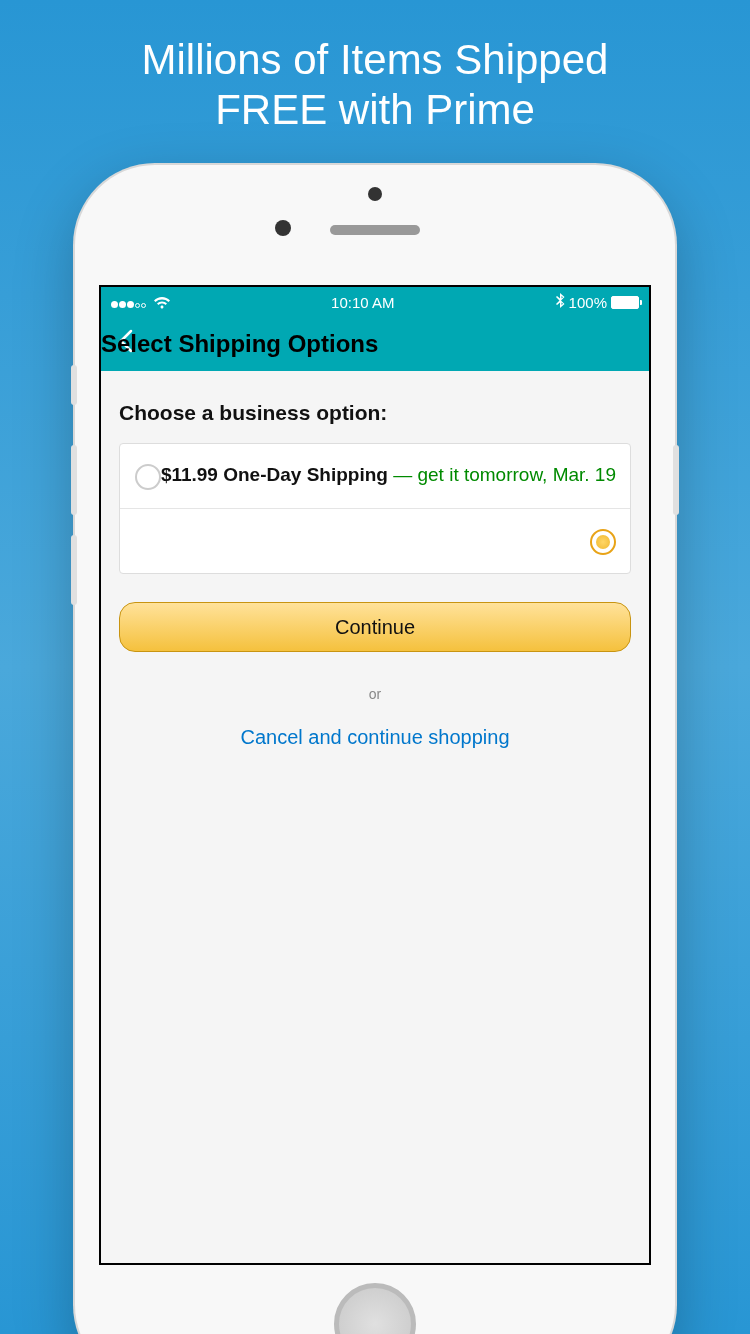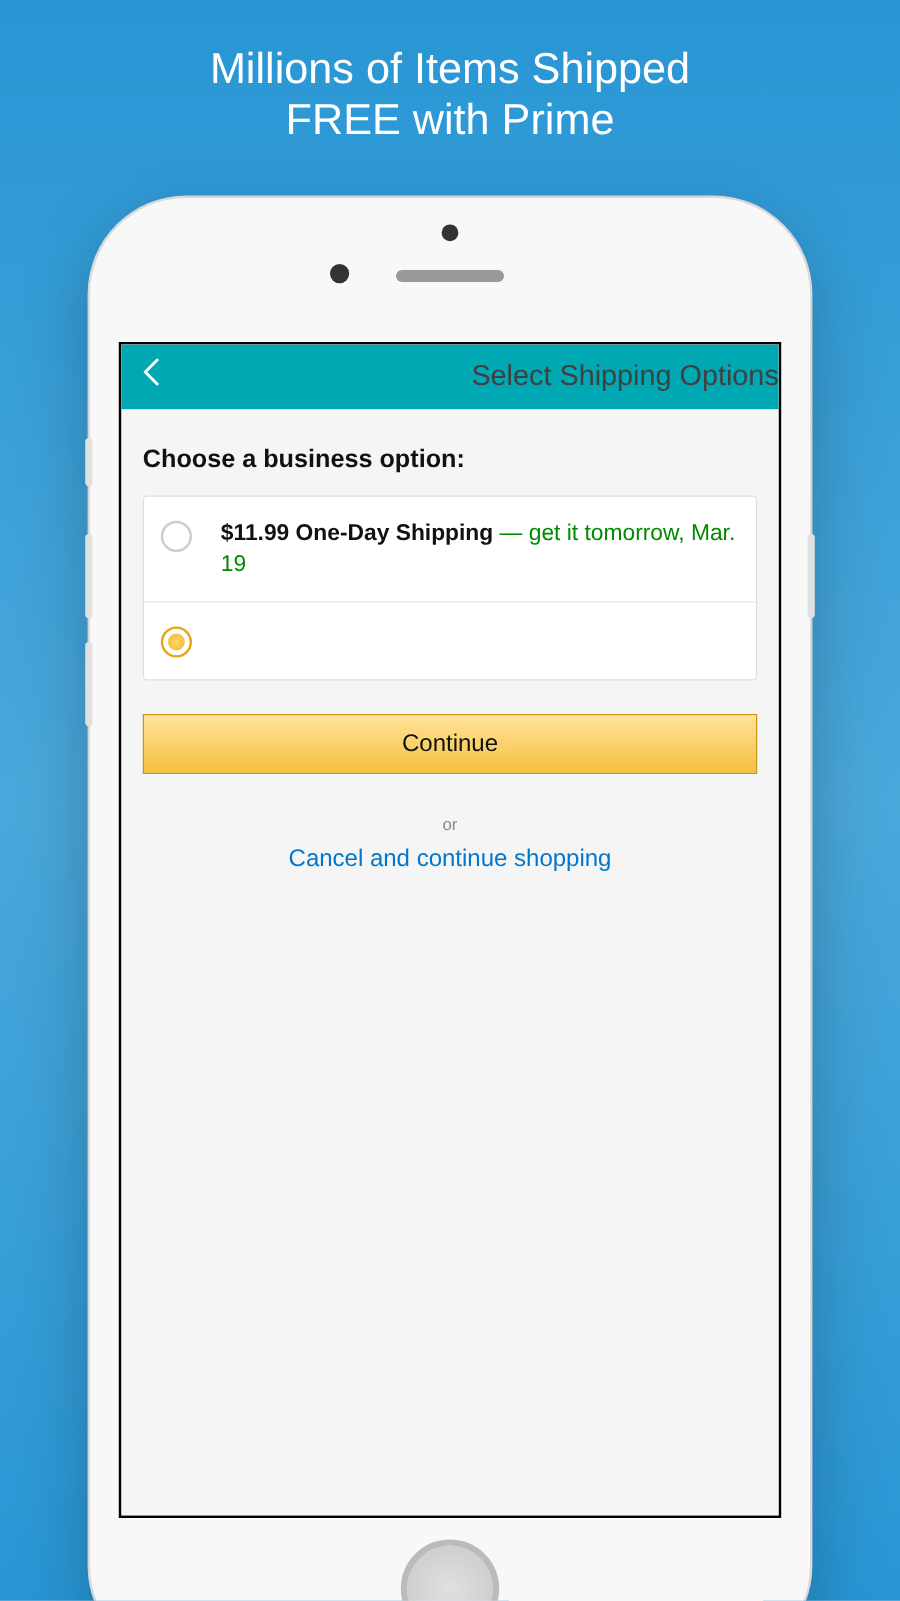--- a/index.html
+++ b/index.html
@@ -7,21 +7,21 @@
       width: 750px;
       height: 1334px;
       background: linear-gradient(180deg, #2896d4 0%, #4aa8db 50%, #2896d4 100%);
       font-family: -apple-system, "Helvetica Neue", Arial, sans-serif;
       overflow: hidden;
       position: relative;
     }
     .promo-text {
       text-align: center;
       color: #fff;
-      font-size: 36px;
+      font-size: 42px;
       font-weight: 300;
       line-height: 1.2;
       padding: 35px 40px 20px;
     }
     .phone-frame {
       position: absolute;
       left: 50%;
       transform: translateX(-50%);
       top: 165px;
       width: 600px;
@@ -124,24 +124,24 @@
       padding: 0 12px;
       position: relative;
     }
     .back-arrow {
       color: #fff;
       font-size: 30px;
     }
     .nav-title {
       position: absolute;
       left: 0; right: 0;
-      text-align: right;
-      color: #404040;
+      text-align: left;
+      color: #000000;
       font-size: 24px;
-      font-weight: 400;
+      font-weight: 700;
       pointer-events: none;
     }
     .content {
       padding: 30px 18px;
     }
     .section-heading {
       font-size: 21px;
       font-weight: 700;
       margin-bottom: 18px;
       color: #111;
@@ -149,21 +149,22 @@
     .options {
       border: 1px solid #ddd;
       border-radius: 4px;
       background: #fff;
     }
     .option-row {
       display: flex;
       align-items: flex-start;
       padding: 18px 14px;
       border-bottom: 1px solid #e5e5e5;
-      gap: 24px;
+      gap: 0;
+      justify-content: flex-end;
     }
     .option-row:last-child { border-bottom: none; }
     .radio {
       flex-shrink: 0;
       width: 26px; height: 26px;
       border: 2px solid #ccc;
       border-radius: 50%;
       margin-top: 2px;
       position: relative;
     }
@@ -182,37 +183,37 @@
     }
     .option-text .bold { font-weight: 700; }
     .option-text .green { color: #008a00; }
     .option-text .sub { display:block; color:#333; font-size:18px; margin-top:2px; }
     .continue-btn {
       margin-top: 28px;
       width: 100%;
       height: 50px;
       background: linear-gradient(180deg, #ffe29a 0%, #f5c13d 100%);
       border: 1px solid #c89411;
-      border-radius: 0;
+      border-radius: 16px;
       font-size: 20px;
       color: #111;
       cursor: pointer;
     }
     .or-text {
       text-align: center;
       color: #888;
       font-size: 14px;
       margin-top: 34px;
     }
     .cancel-link {
       display: block;
       text-align: center;
       color: #0077cc;
       font-size: 20px;
-      margin-top: 10px;
+      margin-top: 24px;
       text-decoration: none;
     }
     .side-btn {
       position:absolute;
       background:#e0e0e0;
       border-radius:3px;
     }
     .sb1 { left:-4px; top:200px; width:6px; height:40px; }
     .sb2 { left:-4px; top:280px; width:6px; height:70px; }
     .sb3 { left:-4px; top:370px; width:6px; height:70px; }
@@ -230,20 +231,42 @@
   <div class="side-btn sb1"></div>
   <div class="side-btn sb2"></div>
   <div class="side-btn sb3"></div>
   <div class="side-btn sb4"></div>
   <div class="phone-sensor"></div>
   <div class="phone-camera"></div>
   <div class="phone-speaker"></div>
 
   <div class="phone-screen">
 
+    <div class="status-bar">
+      <div class="status-left">
+        <span class="dots">
+          <span></span><span></span><span></span><span class="empty"></span><span class="empty"></span>
+        </span>
+        <span class="wifi-icon">
+          <svg width="18" height="13" viewBox="0 0 18 13">
+              <path d="M9 12.5c.8 0 1.5-.7 1.5-1.5S9.8 9.5 9 9.5 7.5 10.2 7.5 11s.7 1.5 1.5 1.5zM4 7.5l1.5 1.5C6.4 8 7.6 7.5 9 7.5s2.6.5 3.5 1.5L14 7.5C12.7 6.2 11 5.5 9 5.5S5.3 6.2 4 7.5zM1 4.5l1.5 1.5C4.2 4.3 6.5 3.5 9 3.5s4.8.8 6.5 2.5L17 4.5C14.9 2.3 12.1 1 9 1S3.1 2.3 1 4.5z" fill="#fff"></path>
+            </svg>
+        </span>
+      </div>
+      <div>10:10 AM</div>
+      <div class="status-right">
+        <span>
+          <svg width="10" height="15" viewBox="0 0 10 15">
+              <path d="M5 0v5.5L2 3 1 4l3.5 3.5L1 11l1 1 3-2.5V15l4.5-4L6 7.5 9.5 4 5 0zm1.5 3L8 4.2 6.5 5.5V3zm0 9V9.5L8 10.8 6.5 12z" fill="#fff"></path>
+            </svg>
+        </span>
+        <span>100%</span>
+        <span class="battery"></span>
+      </div>
+    </div>
 
     <div class="nav-bar">
       <span class="back-arrow">
         <svg width="28" height="28" viewBox="0 0 28 28">
             <path d="M18 4l-10 10 10 10" stroke="#fff" stroke-width="2.5" fill="none" stroke-linecap="round" stroke-linejoin="round"></path>
           </svg>
       </span>
       <div class="nav-title">Select Shipping Options</div>
     </div>
 

